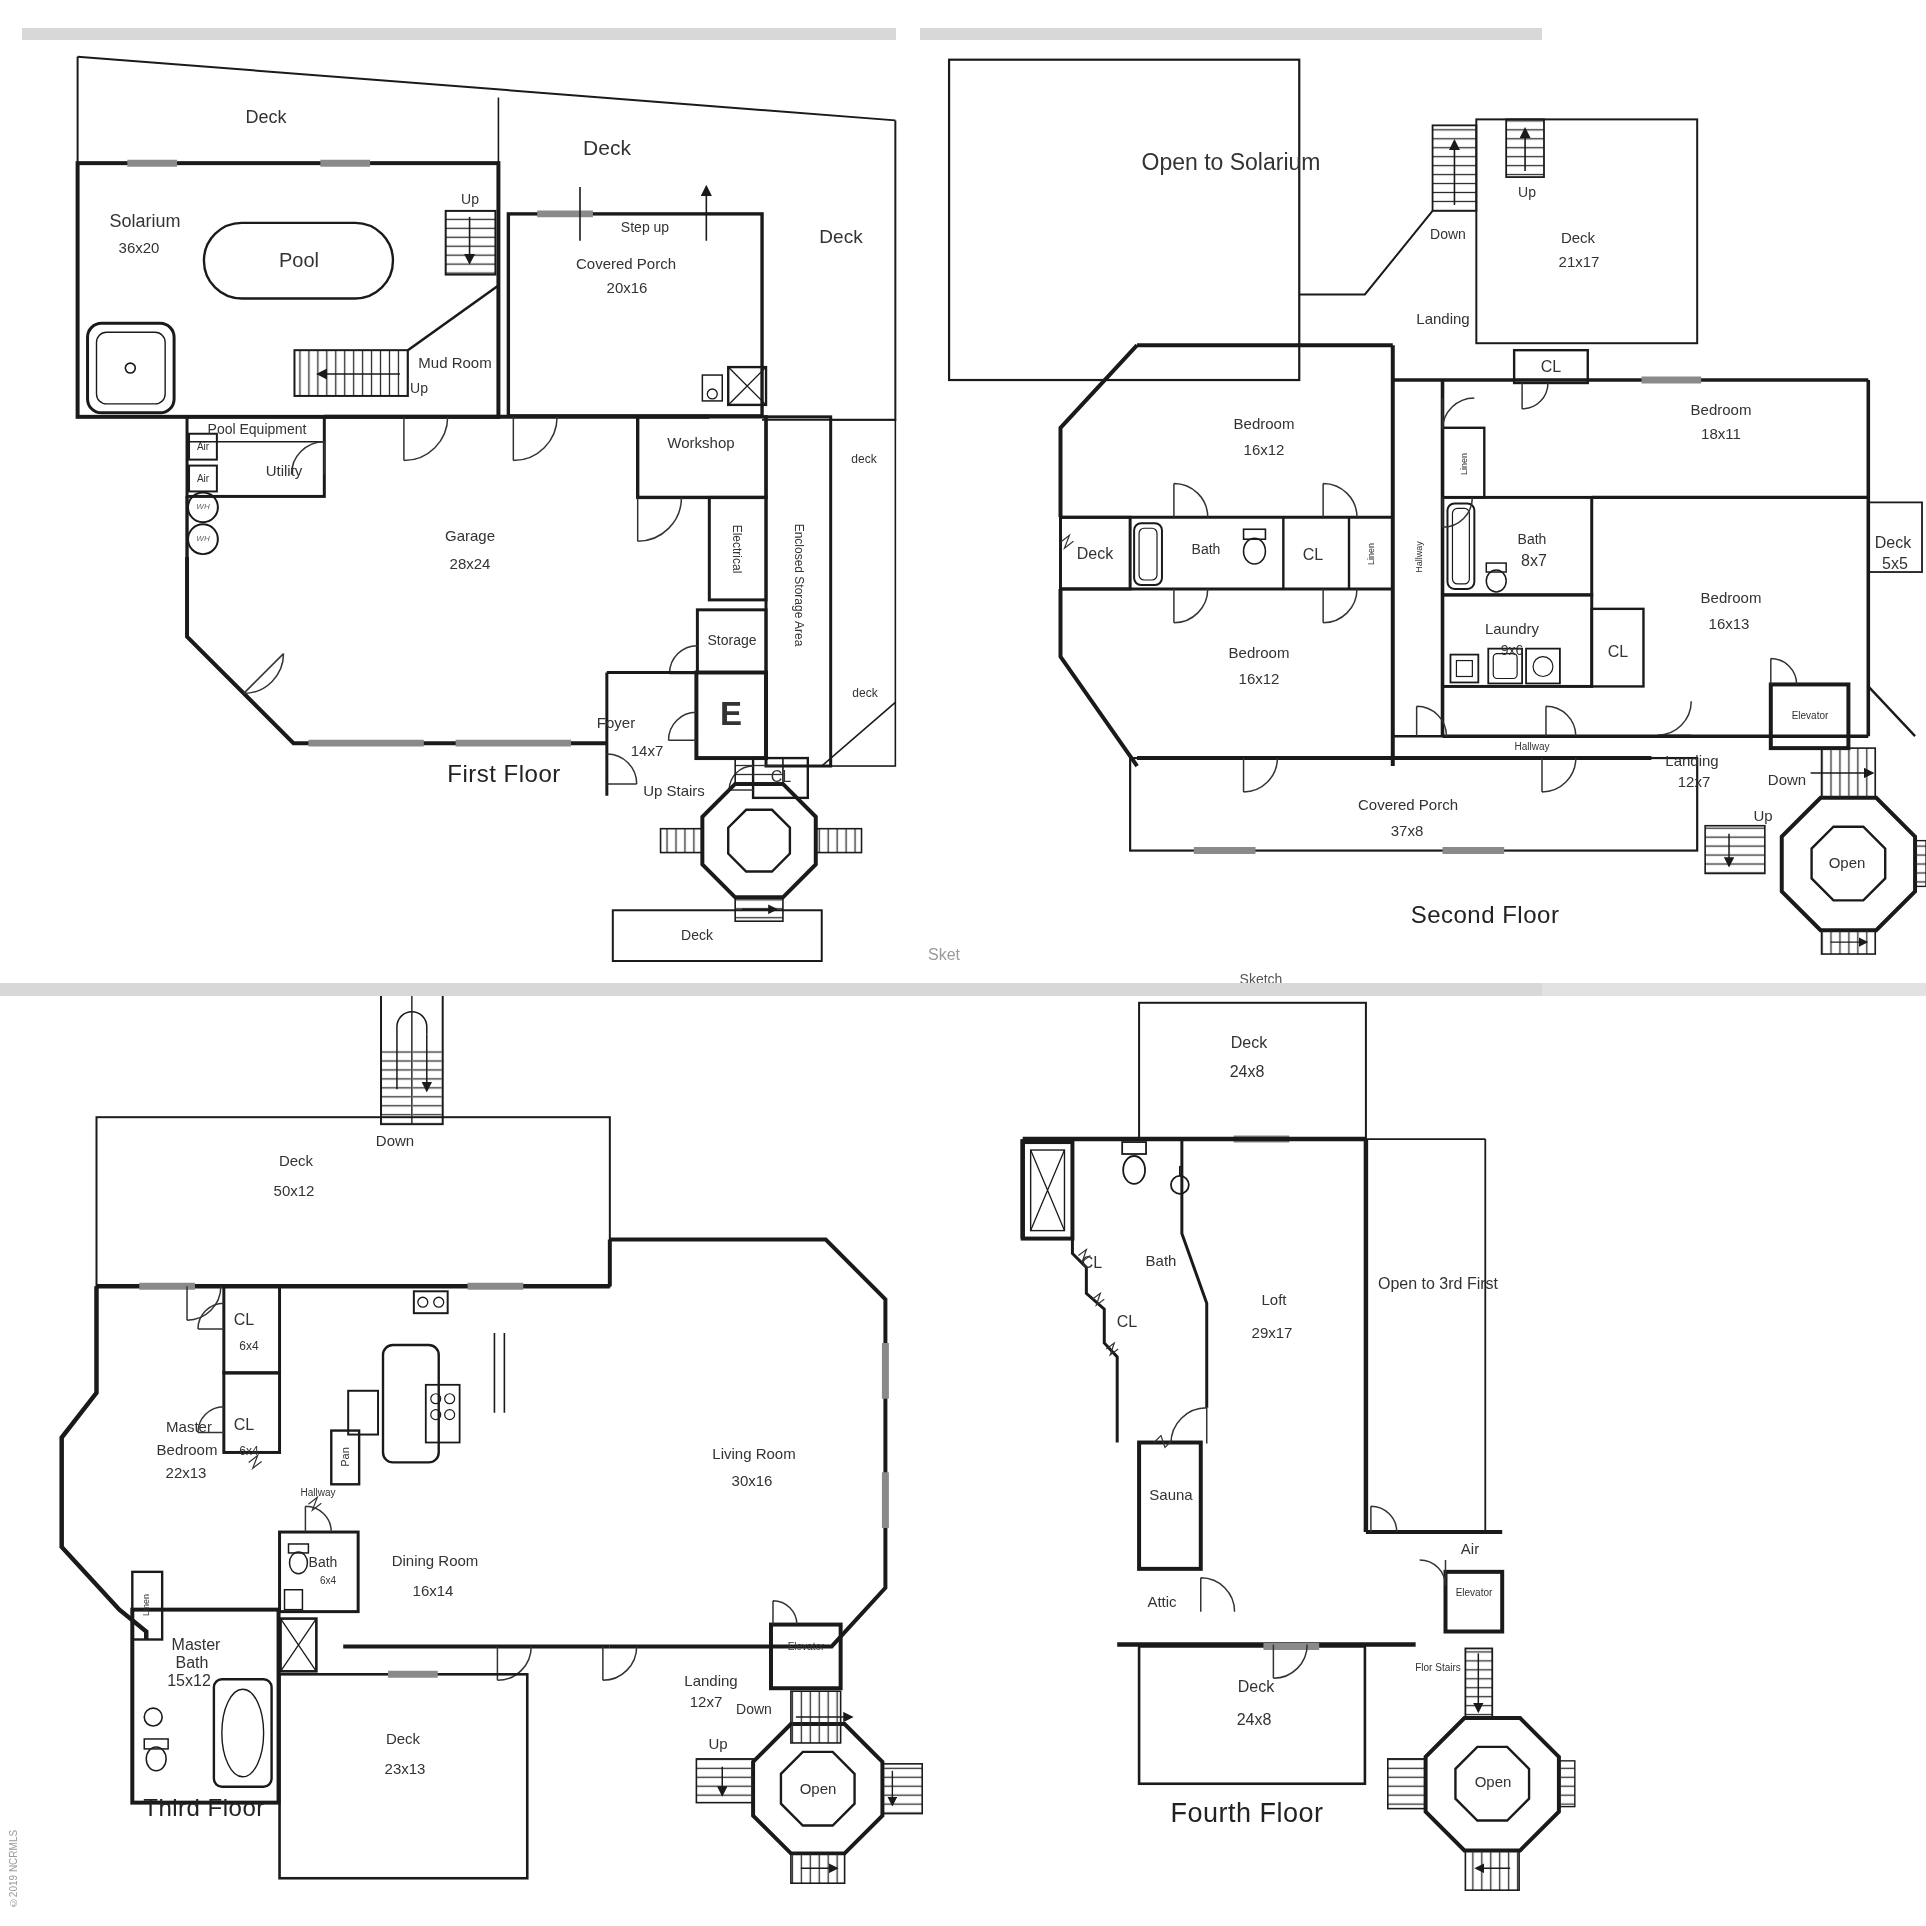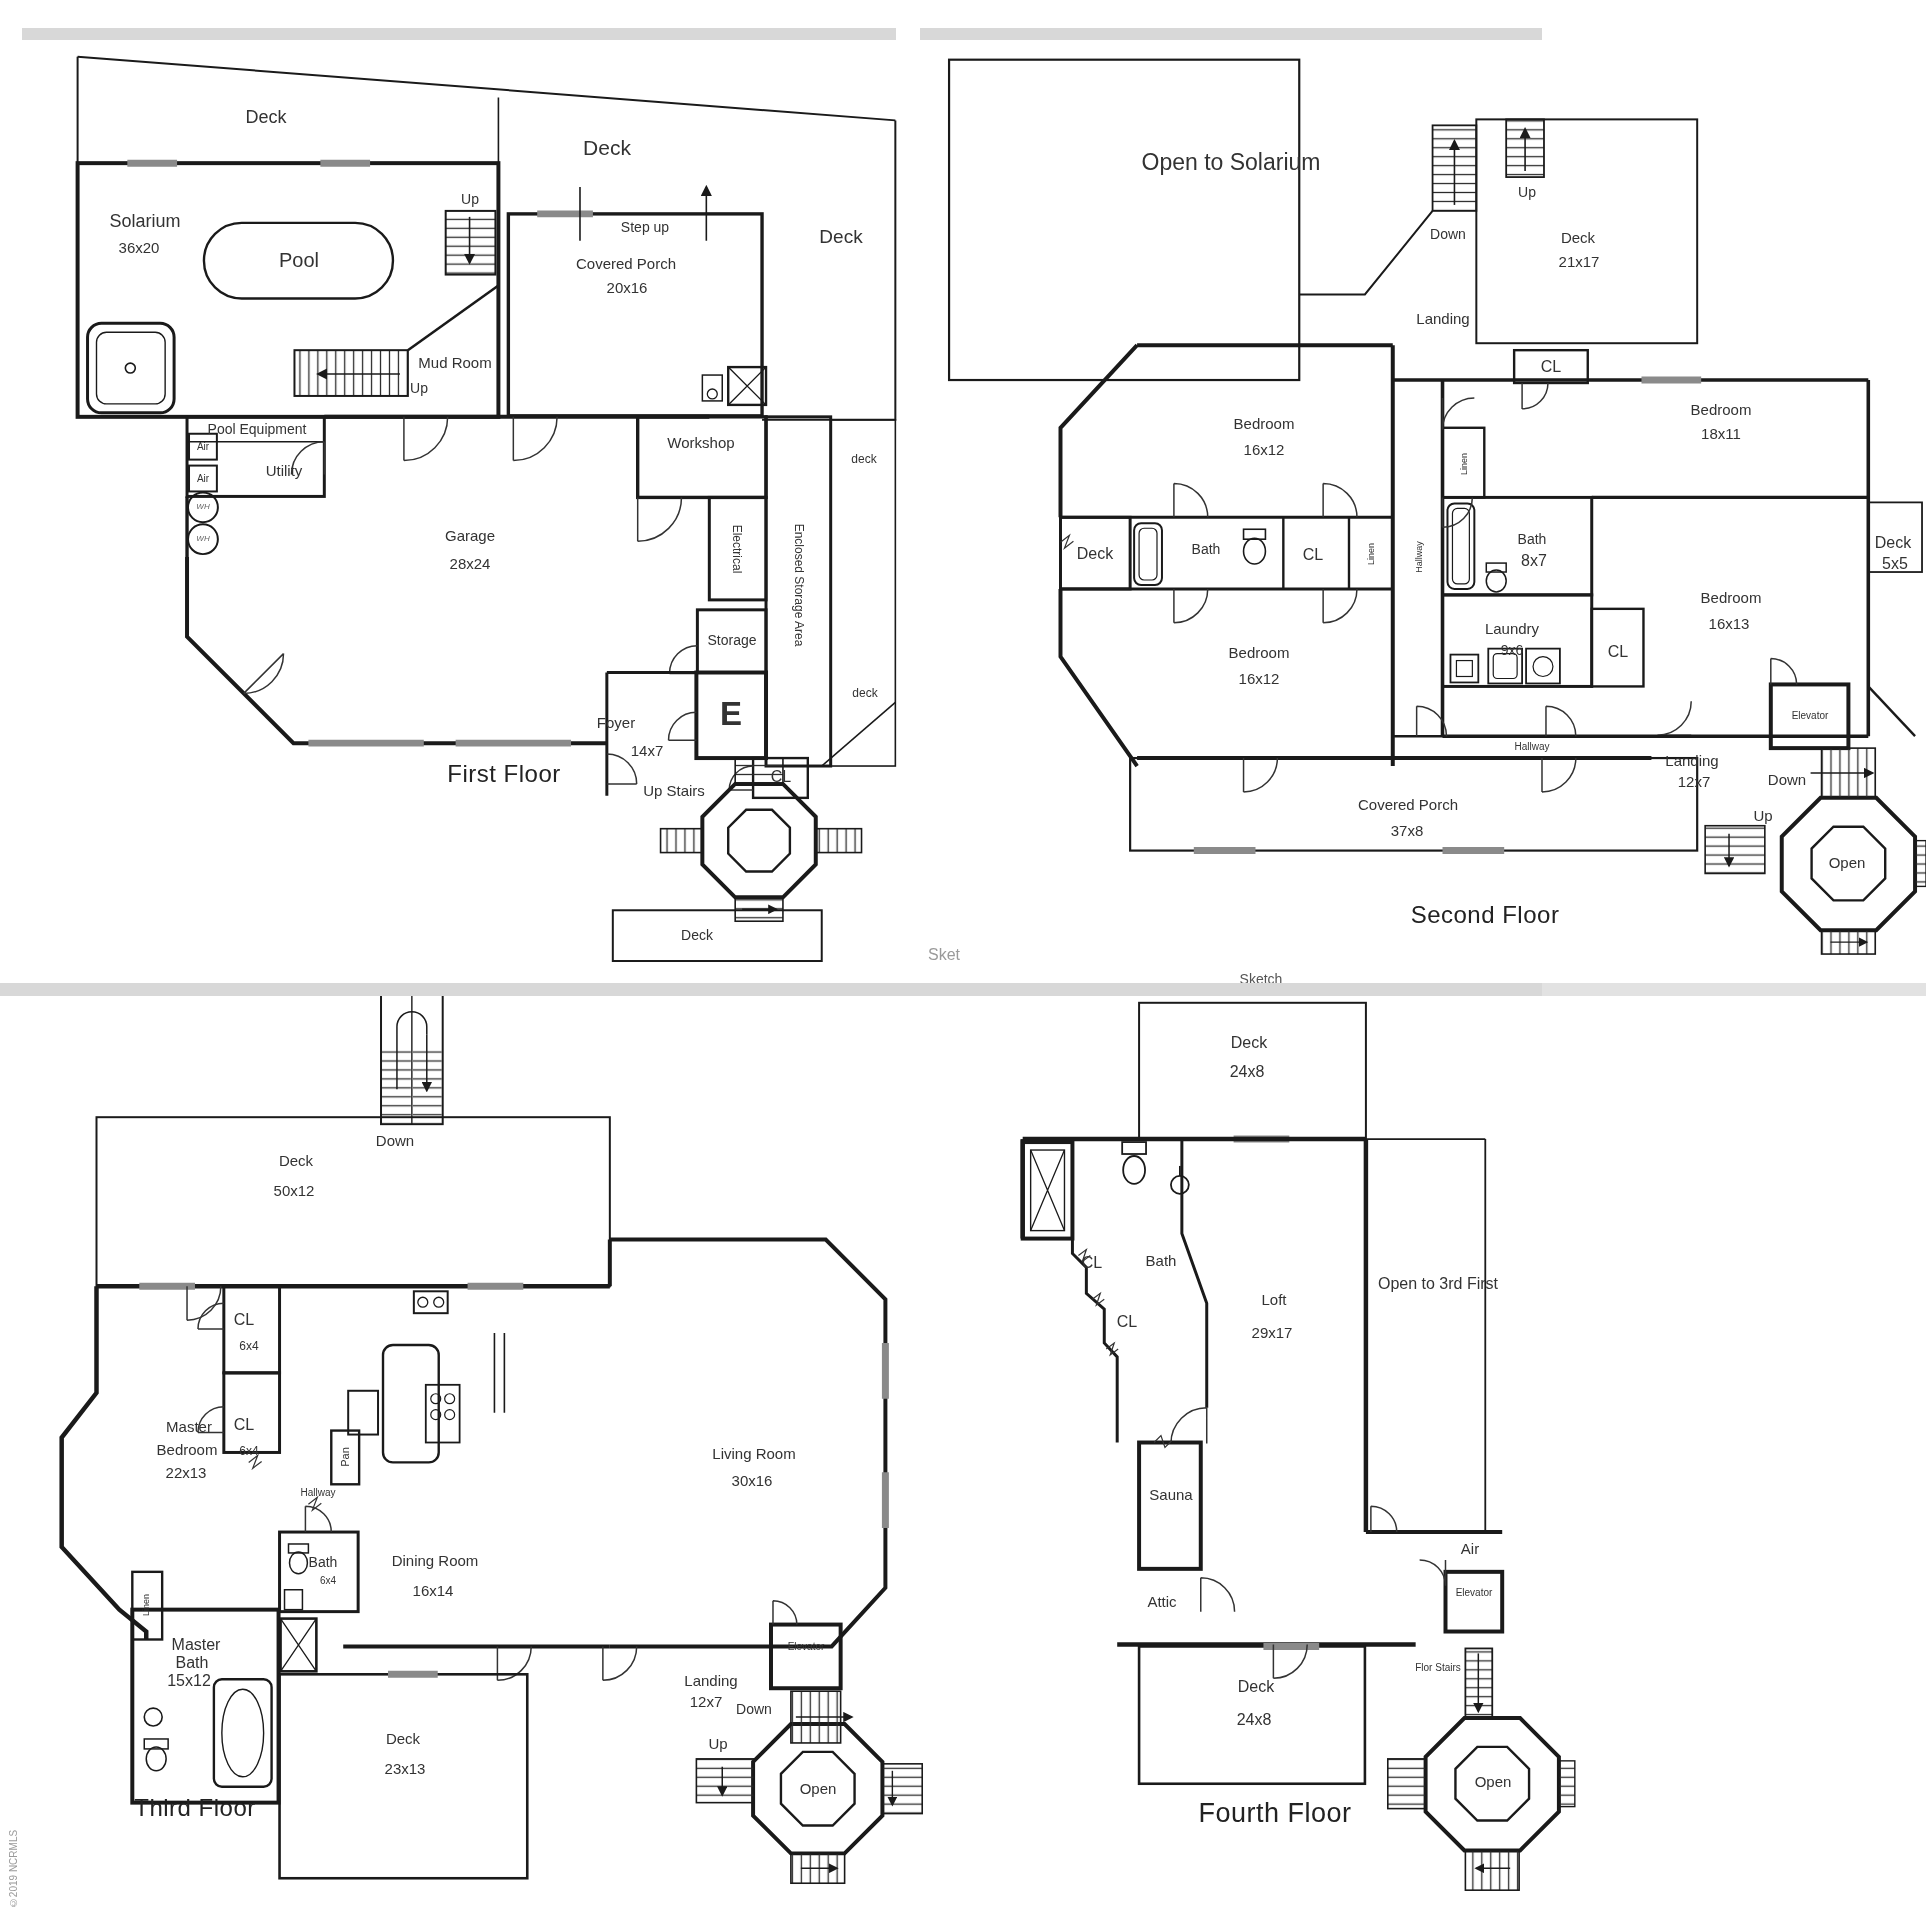--- a/index.html
+++ b/index.html
@@ -471,41 +471,41 @@
 <div class="lbl s13" style="left:189px;top:1681px">15x12</div>
 <div class="lbl s9 vu" style="left:146px;top:1605px">Linen</div>
 <div class="lbl s15" style="left:403px;top:1738px">Deck</div>
 <div class="lbl s15" style="left:405px;top:1768px">23x13</div>
 <div class="lbl s15" style="left:711px;top:1680px">Landing</div>
 <div class="lbl s15" style="left:706px;top:1701px">12x7</div>
 <div class="lbl s14" style="left:754px;top:1709px">Down</div>
 <div class="lbl s15" style="left:718px;top:1743px">Up</div>
 <div class="lbl s10" style="left:806px;top:1647px">Elevator</div>
 <div class="lbl s15" style="left:818px;top:1788px">Open</div>
-<div class="lbl t" style="left:195px;top:1808px">Third Floor</div>
+<div class="lbl t" style="left:204px;top:1808px">Third Floor</div>
 <div class="lbl s10 gray vu" style="left:14px;top:1869px">©2019 NCRMLS</div>
 <div class="lbl s13 gray" style="left:940px;top:1934px">Sk</div>
 
 <div class="lbl s16" style="left:1249px;top:1043px">Deck</div>
 <div class="lbl s16" style="left:1247px;top:1072px">24x8</div>
 <div class="lbl s13" style="left:1092px;top:1263px">CL</div>
 <div class="lbl s15" style="left:1161px;top:1260px">Bath</div>
 <div class="lbl s13" style="left:1127px;top:1322px">CL</div>
 <div class="lbl s15" style="left:1274px;top:1299px">Loft</div>
 <div class="lbl s15" style="left:1272px;top:1332px">29x17</div>
 <div class="lbl s16" style="left:1438px;top:1284px">Open to 3rd First</div>
 <div class="lbl s15" style="left:1171px;top:1494px">Sauna</div>
 <div class="lbl s15" style="left:1162px;top:1601px">Attic</div>
 <div class="lbl s15" style="left:1470px;top:1548px">Air</div>
 <div class="lbl s10" style="left:1474px;top:1593px">Elevator</div>
 <div class="lbl s10" style="left:1438px;top:1668px">Flor Stairs</div>
 <div class="lbl s16" style="left:1256px;top:1687px">Deck</div>
 <div class="lbl s16" style="left:1254px;top:1720px">24x8</div>
 <div class="lbl s15" style="left:1493px;top:1781px">Open</div>
-<div class="lbl t2" style="left:1275px;top:1813px">Fourth Floor</div>
+<div class="lbl t2" style="left:1247px;top:1813px">Fourth Floor</div>
 
 <div class="bar" style="left:22px;top:28px;width:874px;height:12px"></div>
 <div class="bar" style="left:920px;top:28px;width:622px;height:12px"></div>
 <div class="bar" style="left:0px;top:983px;width:1542px;height:13px"></div>
 <div class="bar" style="left:1542px;top:983px;width:384px;height:13px;background:#e2e2e2"></div>
 
 </div>
 
 
 </body></html>

